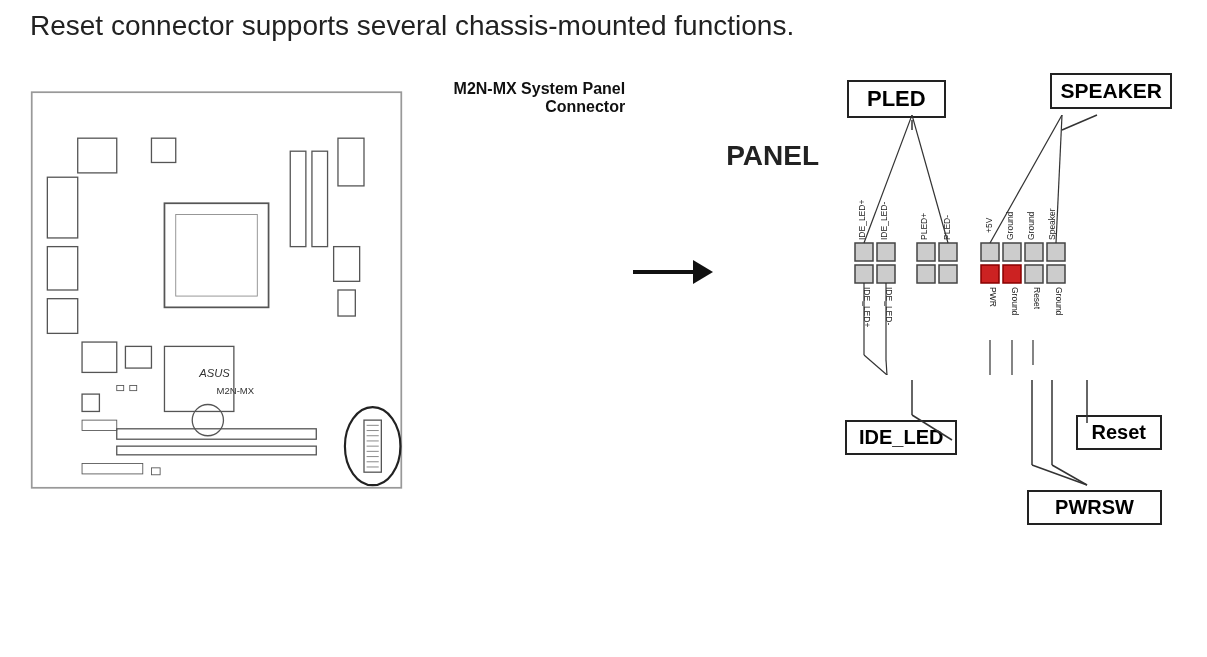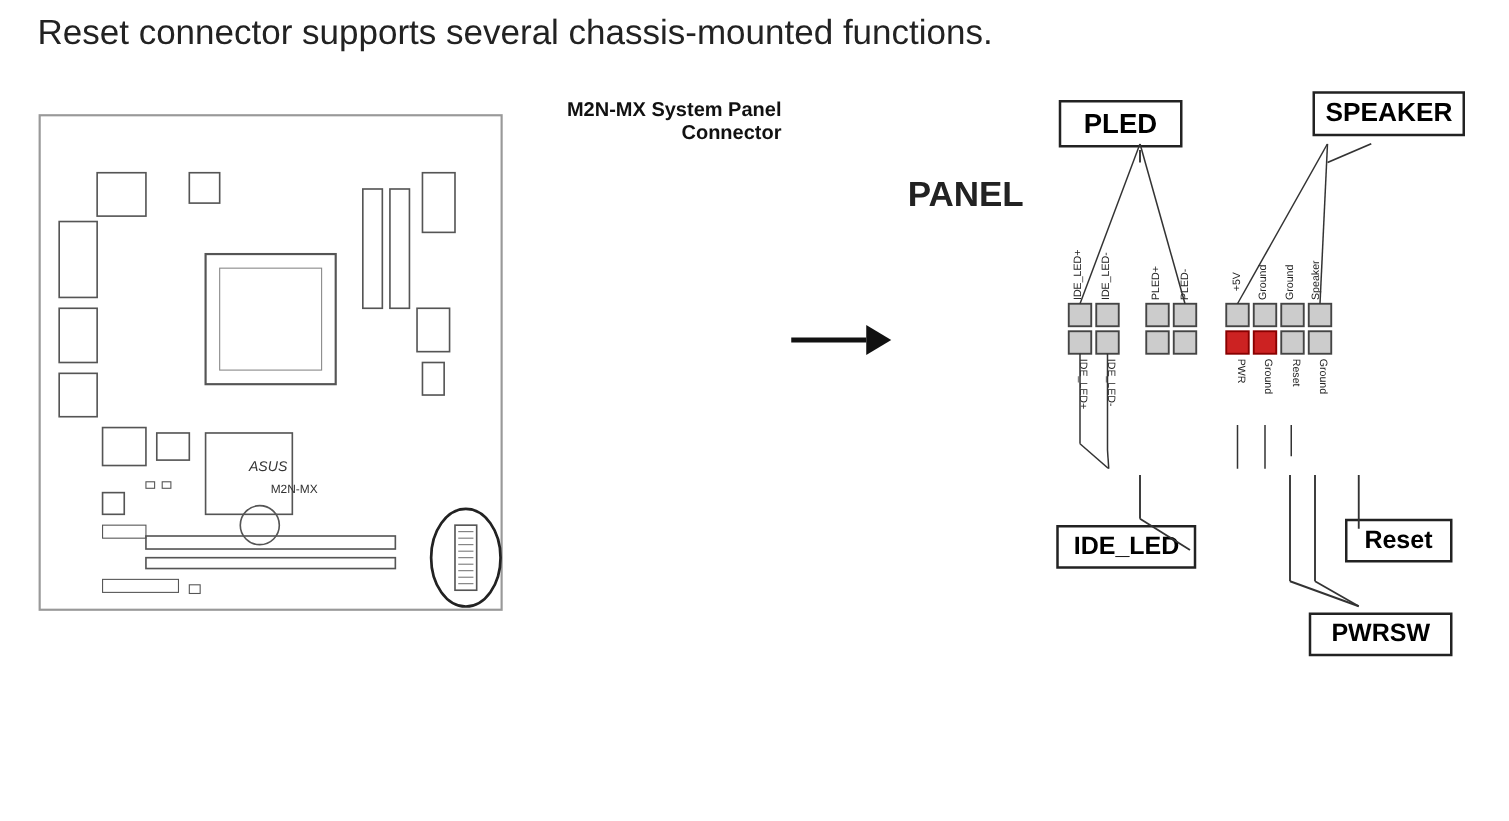--- a/index.html
+++ b/index.html
@@ -254,21 +254,21 @@
 
           <line x1="153" y1="225" x2="153" y2="265" stroke="#333" stroke-width="1.2"></line>
           <line x1="175" y1="225" x2="175" y2="265" stroke="#333" stroke-width="1.2"></line>
 
         </svg>
 
         <div style="position:absolute;bottom:90px;left:8px;border:2px solid #222;padding:4px 12px;font-size:20px;font-weight:bold;background:#fff;text-align:center;">IDE_LED</div>
 
         <div style="position:absolute;bottom:95px;right:15px;border:2px solid #222;padding:4px 14px;font-size:20px;font-weight:bold;background:#fff;">Reset</div>
 
-        <div style="position:absolute;bottom:20px;right:15px;border:2px solid #222;padding:4px 16px;font-size:20px;font-weight:bold;background:#fff;">PWRSW</div>
+        <div style="position:absolute;bottom:20px;right:15px;border:2px solid #222;padding:4px 26px;font-size:20px;font-weight:bold;background:#fff;">PWRSW</div>
 
         <svg width="340" height="480" style="position:absolute;top:0;left:0;pointer-events:none;">
 
           <line x1="75" y1="55" x2="75" y2="65" stroke="#333" stroke-width="1.5"></line>
 
           <line x1="260" y1="50" x2="225" y2="65" stroke="#333" stroke-width="1.5"></line>
 
           <line x1="75" y1="315" x2="75" y2="350" stroke="#333" stroke-width="1.5"></line>
           <line x1="75" y1="350" x2="115" y2="375" stroke="#333" stroke-width="1.5"></line>
 

